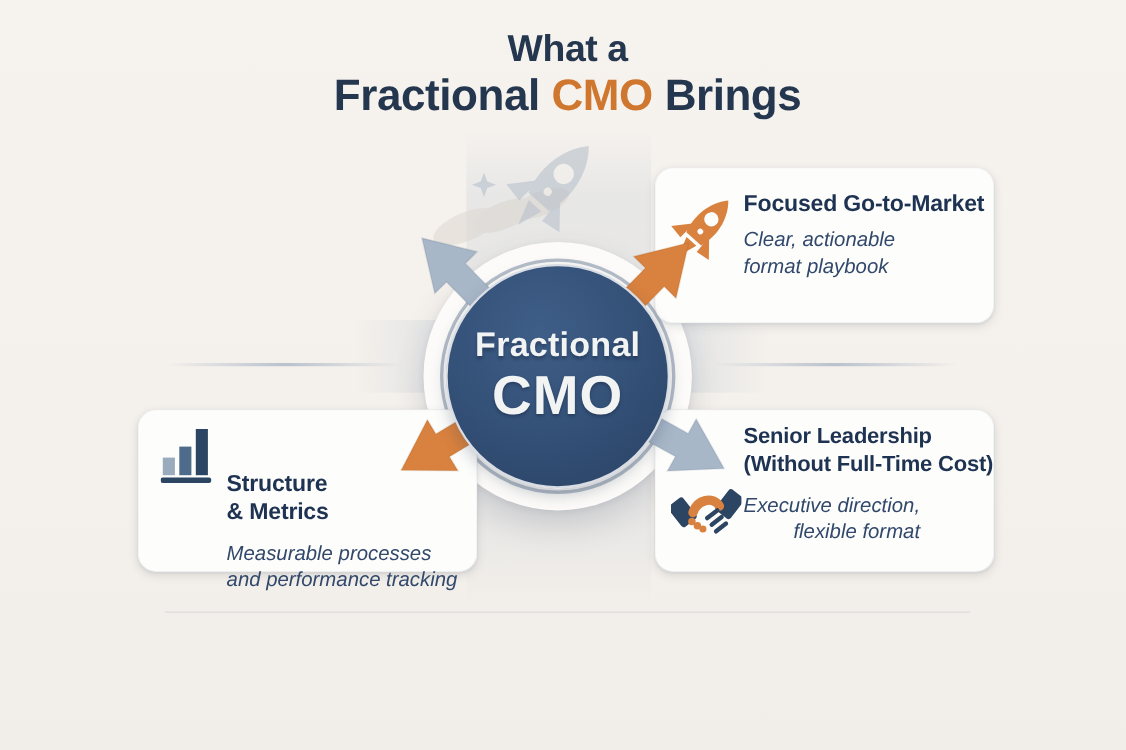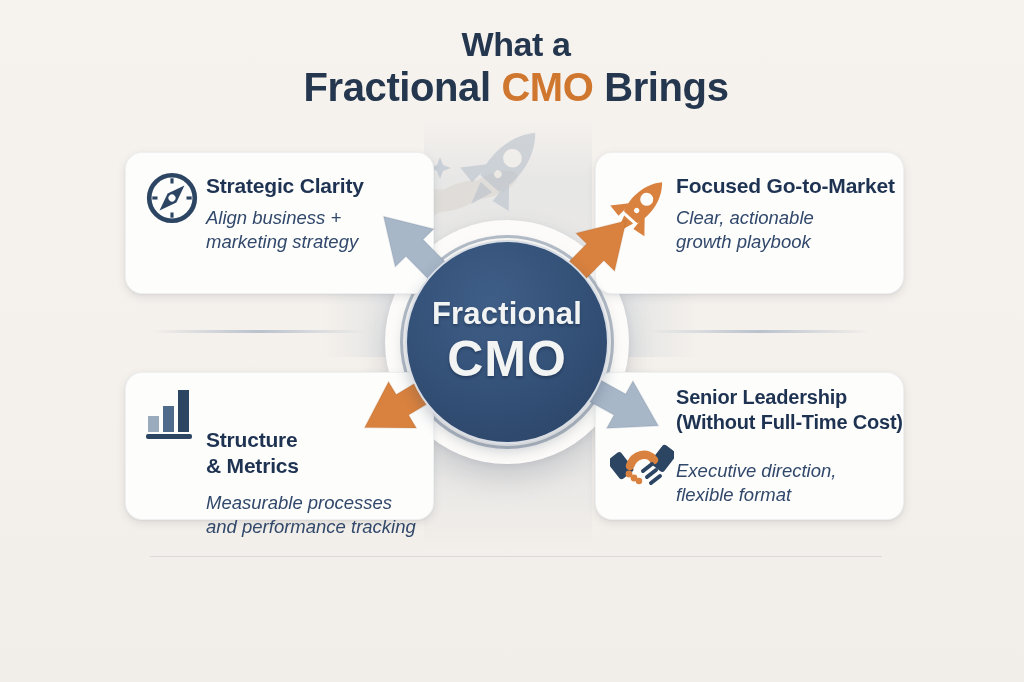--- a/index.html
+++ b/index.html
@@ -37,21 +37,21 @@
   .card .icon{position:absolute;display:block;}
   .card-text{position:absolute;left:80px;top:20px;width:222px;}
   .card-title{font-size:21px;font-weight:700;color:#1e3252;letter-spacing:-.2px;
     line-height:1.25;white-space:pre;}
   .card-title-sm{font-size:20px;}
   .card-sub{font-size:18.5px;font-style:italic;color:#31486b;line-height:1.3;
     margin-top:7px;white-space:pre-line;}
   .card-bl .card-text{top:14px;margin-top:40px;}
   .card-bl .card-sub{margin-top:11px;}
   .card-br .card-text-title{position:absolute;left:80px;top:12px;width:226px;}
-  .card-br .card-sub{position:absolute;left:80px;top:74px;margin-top:12px;}
+  .card-br .card-sub{position:absolute;left:80px;top:74px;margin-top:0;text-align:right;}
   .icon-compass{left:17px;top:16px;}
   .icon-rocket{left:0px;top:8px;}
   .icon-bars{left:20px;top:11px;}
   .icon-hands{left:14px;top:62px;}
   
   .outer-disc{position:absolute;left:385px;top:220px;width:244px;height:244px;border-radius:50%;
     background:#fcfbf9;z-index:4;box-shadow:0 14px 28px rgba(80,90,110,.20), 0 2px 6px rgba(80,90,110,.10);}
   .silver-ring{position:absolute;left:400px;top:235px;width:214px;height:214px;border-radius:50%;
     border:3px solid #b4bdc8;box-sizing:border-box;z-index:4;}
   .arrows{position:absolute;left:0;top:0;z-index:6;pointer-events:none;}
@@ -91,58 +91,38 @@
       <path d="M8,0 L21,15 L9,17 Z"></path>
       <path d="M-5,13 L0,28 L5,13 Z"></path>
     </g>
   </svg>
 
   <div class="title-block">
     <div class="title-l1">What a</div>
     <div class="title-l2"><span>Fractional </span><span class="title-hl">CMO</span><span> Brings</span></div>
   </div>
 
-  <div class="card card-tl">
-    <span class="icon icon-compass">
-      <svg width="58" height="58" viewBox="0 0 56 56">
-        <circle cx="28" cy="28" r="22" fill="none" stroke="#2c4563" stroke-width="4.5"></circle>
-        <line x1="28" y1="9" x2="28" y2="14" stroke="#2c4563" stroke-width="3"></line>
-        <line x1="28" y1="42" x2="28" y2="47" stroke="#2c4563" stroke-width="3"></line>
-        <line x1="9" y1="28" x2="14" y2="28" stroke="#2c4563" stroke-width="3"></line>
-        <line x1="42" y1="28" x2="47" y2="28" stroke="#2c4563" stroke-width="3"></line>
-        <g transform="translate(28,28) rotate(45)">
-          <polygon points="0,-17 6,0 0,17 -6,0" fill="#2c4563"></polygon>
-          <circle cx="0" cy="0" r="3.4" fill="#fdfdfc"></circle>
-        </g>
-      </svg>
-    </span>
-    <div class="card-text">
-      <div class="card-title">Strategic Clarity</div>
-      <div class="card-sub">Align business +
-marketing strategy</div>
-    </div>
-  </div>
 
   <div class="card card-tr">
     <span class="icon icon-rocket">
       <svg width="86" height="96" viewBox="0 0 86 96">
         <g transform="translate(42,48) rotate(42)" fill="#d9823f">
           <path d="M0,-36 C12,-23 14,-4 9,11 L-9,11 C-14,-4 -12,-23 0,-36 Z"></path>
           <circle cx="0" cy="-13" r="6.5" fill="#fdfdfc"></circle>
           <circle cx="0" cy="2" r="2.6" fill="#fdfdfc"></circle>
           <path d="M-9,0 L-23,16 L-10,18 Z"></path>
           <path d="M9,0 L23,16 L10,18 Z"></path>
           <path d="M-6,14 L0,32 L6,14 Z"></path>
         </g>
       </svg>
     </span>
     <div class="card-text">
       <div class="card-title">Focused Go-to-Market</div>
       <div class="card-sub">Clear, actionable
-growth playbook</div>
+format playbook</div>
     </div>
   </div>
 
   <div class="card card-bl">
     <span class="icon icon-bars">
       <svg width="50" height="58" viewBox="0 0 50 58">
         <rect x="2" y="32" width="11" height="16" fill="#9aabbe"></rect>
         <rect x="17" y="22" width="11" height="26" fill="#4e6b8c"></rect>
         <rect x="32" y="6" width="11" height="42" fill="#2c4563"></rect>
         <rect x="0" y="50" width="46" height="5" rx="2" fill="#2c4563"></rect>

